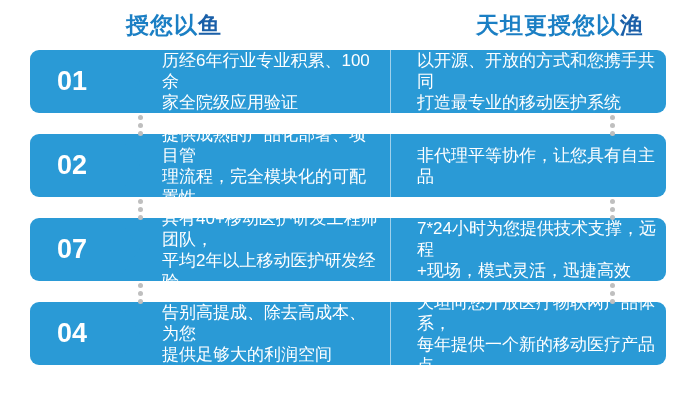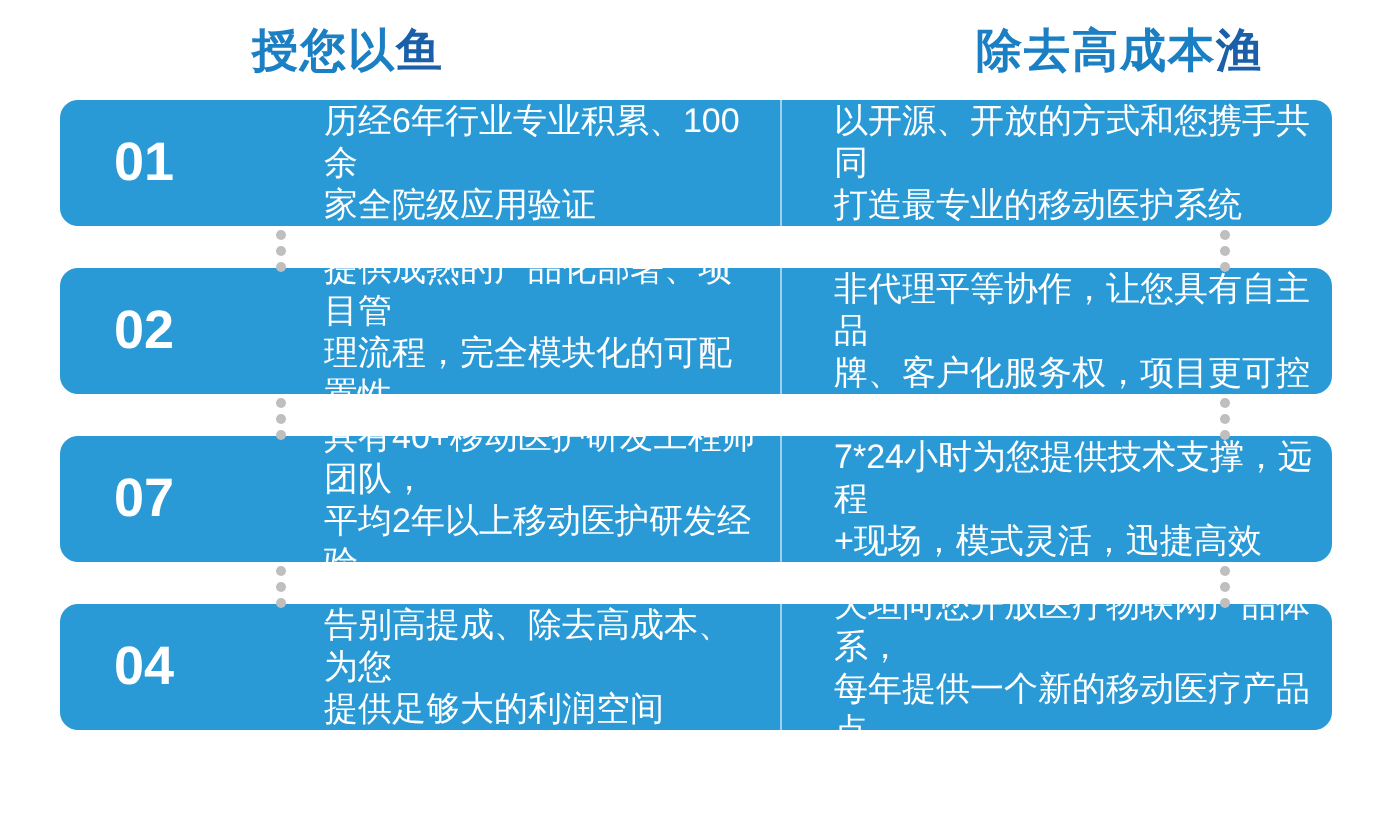--- a/index.html
+++ b/index.html
@@ -142,21 +142,21 @@
   .conn-left { left: 106px; }
   .conn-right { left: 578px; }
 </style>
 </head>
 <body>
 
 <div class="page">
 
   <div class="headings">
     <div class="heading heading-left"><span>授您以</span><span class="accent">鱼</span></div>
-    <div class="heading heading-right"><span>除去高成本</span><span class="accent">渔</span></div>
+    <div class="heading heading-right"><span>天坦更授您以</span><span class="accent">渔</span></div>
   </div>
 
   <div class="rows">
 
     <div class="row">
       <div class="panel">
         <div class="cell cell-left">
           <div>
             <p>历经6年行业专业积累、100余</p>
             <p>家全院级应用验证</p>
@@ -187,21 +187,20 @@
       <div class="panel">
         <div class="cell cell-left">
           <div>
             <p>提供成熟的产品化部署、项目管</p>
             <p>理流程，完全模块化的可配置性</p>
           </div>
         </div>
         <div class="cell cell-right">
           <div>
             <p>非代理平等协作，让您具有自主品</p>
-            <p>牌、客户化服务权，项目更可控</p>
           </div>
         </div>
       </div>
       <div class="num-arrow"></div>
       <div class="num-block">02</div>
       <div class="connector conn-left">
           <span></span>
           <span></span>
           <span></span>
         </div>

